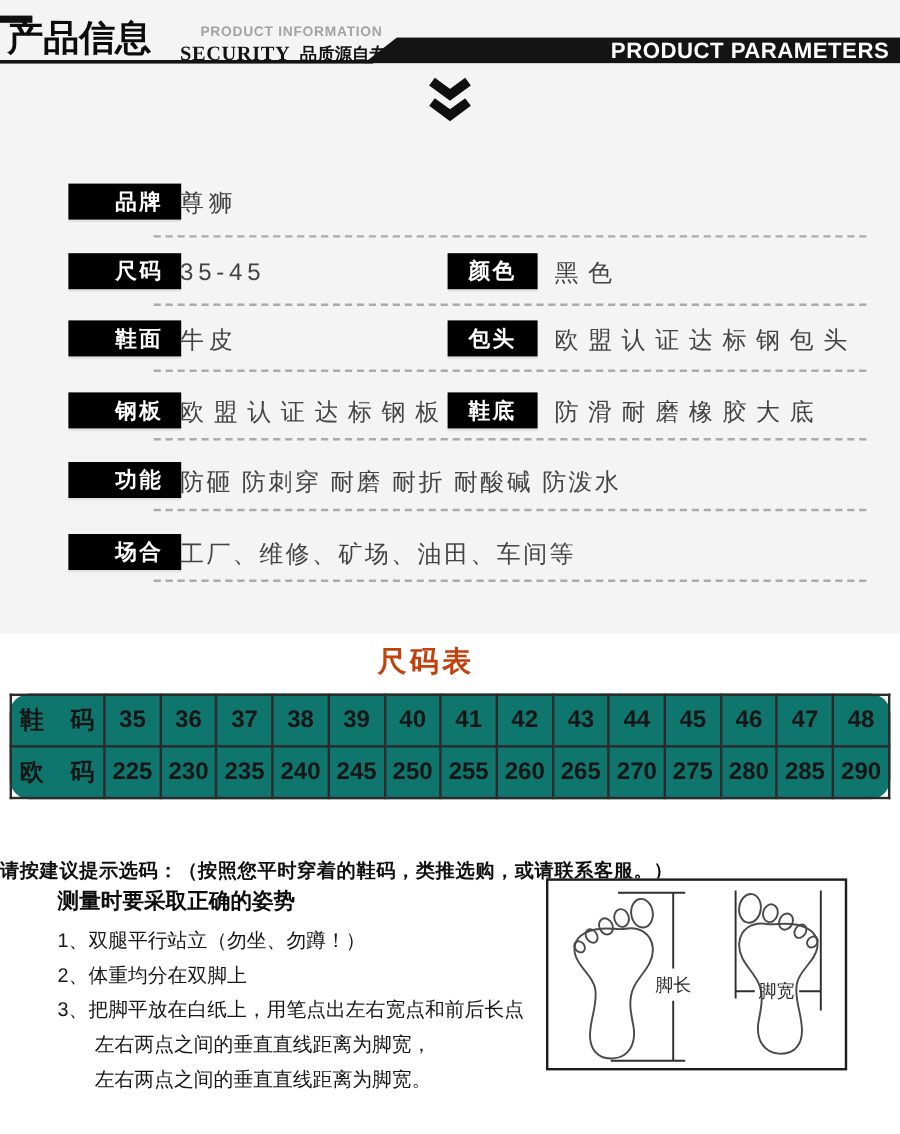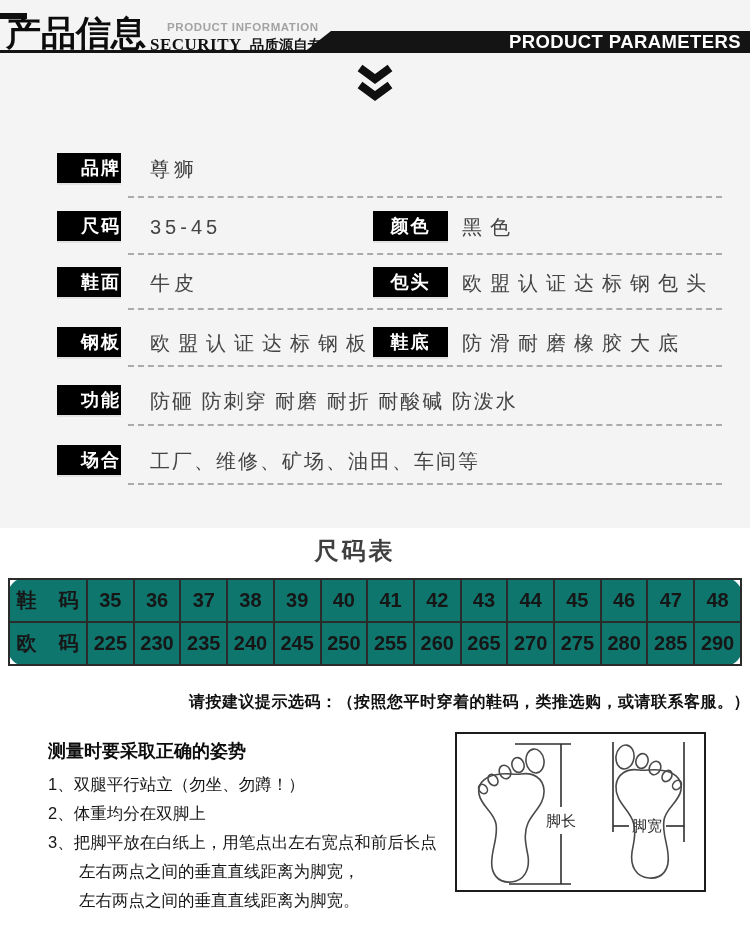--- a/index.html
+++ b/index.html
@@ -3,57 +3,57 @@
 <meta charset="utf-8">
 <style>
   * { margin:0; padding:0; box-sizing:border-box; }
   html,body { background:#ffffff; }
   body { font-family:"Liberation Sans","DejaVu Sans",sans-serif; color:#111; }
   .page { position:relative; width:750px; height:945px; margin:0 auto; background:#fff; overflow:hidden; }
   .topgray { position:absolute; left:0; top:0; width:750px; height:528px; background:#f4f4f4; }
 
   
   .hdr-dash { position:absolute; left:0; top:13px; width:27px; height:6px; background:#101010; }
-  .hdr-title { position:absolute; left:6px; top:15px; font-size:35px; font-weight:bold; color:#0c0c0c; letter-spacing:0; line-height:36px; }
+  .hdr-title { position:absolute; left:6px; top:15px; font-size:30px; font-weight:bold; color:#0c0c0c; letter-spacing:0; line-height:36px; }
   .hdr-sub { position:absolute; left:150px; top:21px; }
   .hdr-sub-en { font-size:11.5px; font-weight:bold; color:#a3a3a3; letter-spacing:0.6px; line-height:12px;margin-left:17px; }
   .hdr-sub2 { margin-top:2px; white-space:nowrap; }
   .hdr-security { font-family:"Liberation Serif","DejaVu Serif",serif; font-size:17px; font-weight:bold; color:#131313; letter-spacing:0.5px; }
   .hdr-cn { font-size:14.5px; font-weight:bold; color:#131313; margin-left:8px; }
   .hdr-line { position:absolute; left:0; top:50px; width:311px; height:2.5px; background:#141414; }
   .hdr-banner { position:absolute; left:303px; top:31px; width:447px; height:22px; background:#141414;
     clip-path:polygon(28px 0, 100% 0, 100% 100%, 0 100%);
     display:flex; align-items:center; justify-content:flex-end; padding-right:9px; }
   .hdr-banner span { color:#fff; font-size:18.5px; font-weight:bold; letter-spacing:0.4px; line-height:22px; }
 
   .chevron { position:absolute; left:356px; top:62px; }
 
   
   .prow { position:absolute; left:0; width:750px; height:32px; }
   .plabel { position:absolute; top:0; height:30px; background:#000; color:#fff;
     display:flex; align-items:center; justify-content:center;
     font-size:18px; font-weight:bold; letter-spacing:2px;
     box-shadow:0 2px 0 rgba(0,0,0,0.07); }
-  .plabel.c1 { left:57px; width:64px;padding-left:24px; }
+  .plabel.c1 { left:57px; width:94px;padding-left:24px; }
   .plabel.c2 { left:373px; width:75px; }
   .pvalue { position:absolute; top:1px; height:30px; display:flex; align-items:center;
     font-size:20px; color:#444; white-space:nowrap; }
   .pvalue.c1 { left:150px; letter-spacing:4px; }
   .pvalue.c2 { left:462px; letter-spacing:8px; }
   .pdash { position:absolute; left:128px; width:594px; height:0; border-top:2px dashed #ababab; }
 
   
   .sc-title { position:absolute; left:0; top:535px; width:662px; text-align:center;
-    font-size:24px; font-weight:bold; color:#404040; letter-spacing:3px;padding-left:48px; }
+    font-size:24px; font-weight:bold; color:#c2410c; letter-spacing:3px;padding-left:48px; }
   table.size-table { position:absolute; left:8px; top:578px; width:734px;
     border-collapse:collapse; table-layout:fixed; background:#0f766e;border-radius:17px; }
   table.size-table td { border:2px solid #2b2b2b; height:43px; text-align:center;
     font-size:20px; font-weight:bold; color:#161616; padding:0; }
   table.size-table td.hdrcell { letter-spacing:1px; }
-  .sc-note { position:absolute; left:0; top:692px; width:750px; text-align:right;
+  .sc-note { position:absolute; left:0; top:716px; width:750px; text-align:left;
     font-size:16px; font-weight:bold; color:#101010; letter-spacing:0.5px; }
 
   
   .ms-title { position:absolute; left:48px; top:739px; font-size:18px; font-weight:bold; color:#0d0d0d; }
   .ms-steps { position:absolute; left:48px; top:770px; width:400px; }
   .ms-step { font-size:16.5px; color:#161616; line-height:29px; white-space:nowrap; }
   .ms-step.indent { padding-left:31px; }
 
   .diagram-box { position:absolute; left:455px; top:732px; width:251px; height:160px;
     border:2px solid #1c1c1c; background:#fff; }

